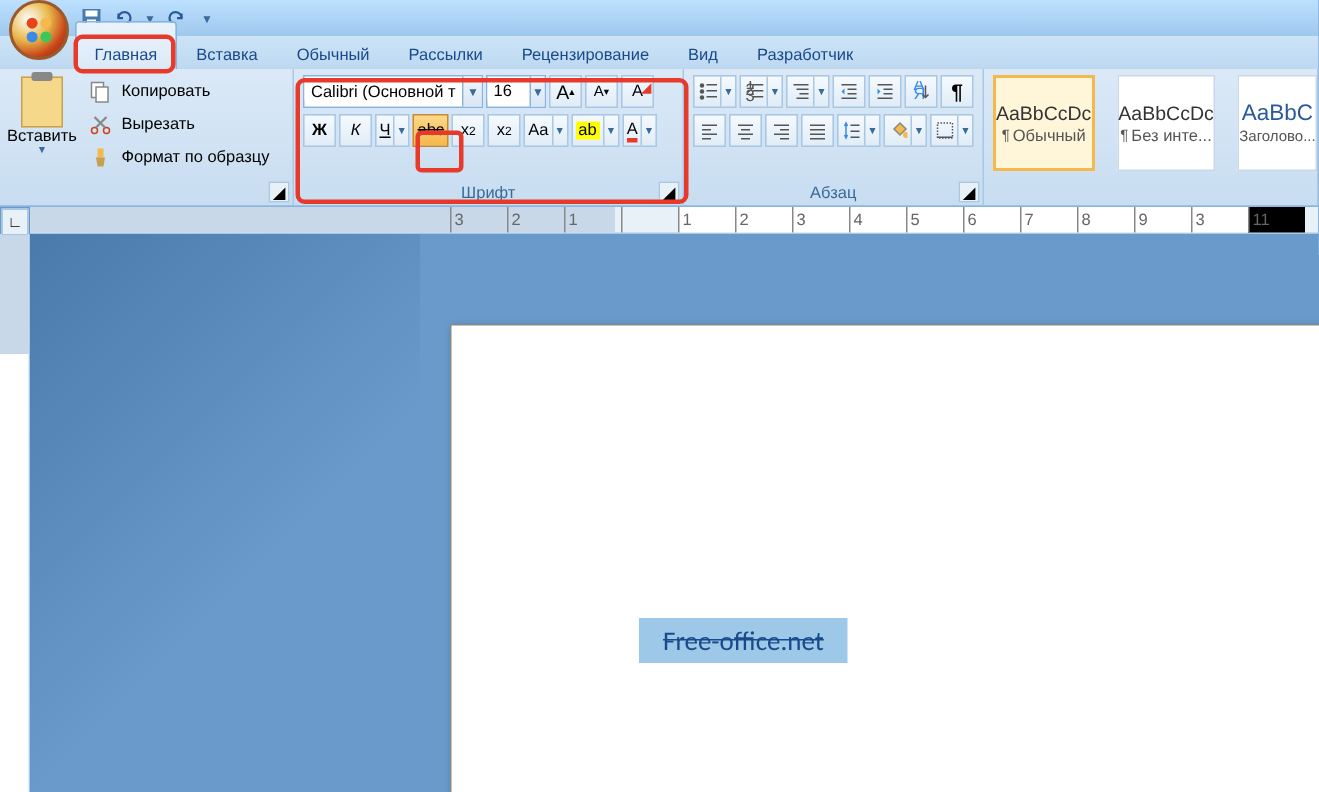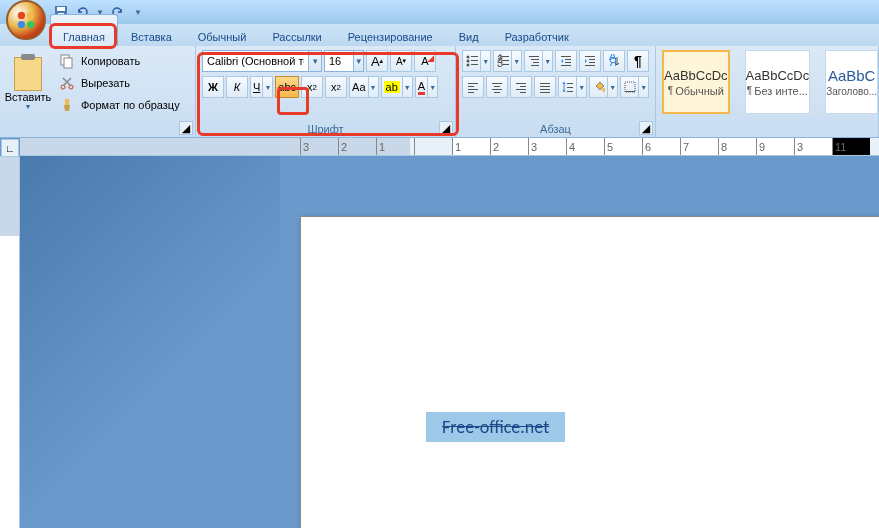--- a/index.html
+++ b/index.html
@@ -11,21 +11,21 @@
 .qat-btn{width:18px;height:18px;display:flex;align-items:center;justify-content:center;color:#2a5a9a}
 .tabs{height:22px;background:linear-gradient(#cde4f7,#bcd8f0);display:flex;align-items:flex-end;padding-left:50px}
 .tab{padding:16px 12px 3px;color:#1a4a8a;cursor:pointer;border:1px solid transparent;border-bottom:none}
 .tab.active{background:linear-gradient(#eaf3fb,#dbe9f7);border-color:#8ab4dc;border-radius:3px 3px 0 0}
 .ribbon{height:92px;background:linear-gradient(#dbe9f7,#c8ddf1);border-bottom:1px solid #8ab4dc;display:flex}
 .group{border-right:1px solid #a8c8e4;padding:2px 4px 0;display:flex;flex-direction:column;position:relative}
 .group-label{text-align:center;color:#3a6a9a;font-size:11px;padding:2px 0;margin-top:auto}
 .dlg-launcher{position:absolute;right:2px;bottom:2px;width:14px;height:14px;border:1px solid #a8c8e4;background:#e8f0f8;display:flex;align-items:center;justify-content:center}
 .clip-group{width:196px}
 .clip-body{display:flex;gap:2px;padding:2px}
-.paste-btn{width:44px;height:66px;border:1px solid transparent;display:flex;flex-direction:column;align-items:center;justify-content:center;gap:0;cursor:pointer}
+.paste-btn{width:44px;height:66px;border:1px solid transparent;display:flex;flex-direction:column;align-items:center;gap:0;cursor:pointer}
 .paste-icon{width:28px;height:34px;background:#f5d88a;border:1px solid #c8a050;position:relative}
 .paste-icon::before{content:"";position:absolute;top:-4px;left:6px;width:14px;height:6px;background:#888;border-radius:2px}
 .clip-btns{display:flex;flex-direction:column;gap:0}
 .clip-btn{display:flex;align-items:center;gap:6px;padding:2px 6px;height:22px;cursor:pointer;border:1px solid transparent}
 .icon16{width:16px;height:16px;flex-shrink:0}
 .font-group{width:260px;position:relative}
 .font-row{display:flex;gap:2px;align-items:center;padding:2px}
 .font-combo{height:22px;border:1px solid #8ab4dc;background:#fff;display:flex;align-items:center}
 .font-combo input{border:none;outline:none;padding:0 4px;width:100%;font-size:11px}
 .combo-arrow{width:14px;height:100%;background:linear-gradient(#f0f6fc,#d8e6f4);border-left:1px solid #8ab4dc;display:flex;align-items:center;justify-content:center;color:#3a6a9a;font-size:8px}

